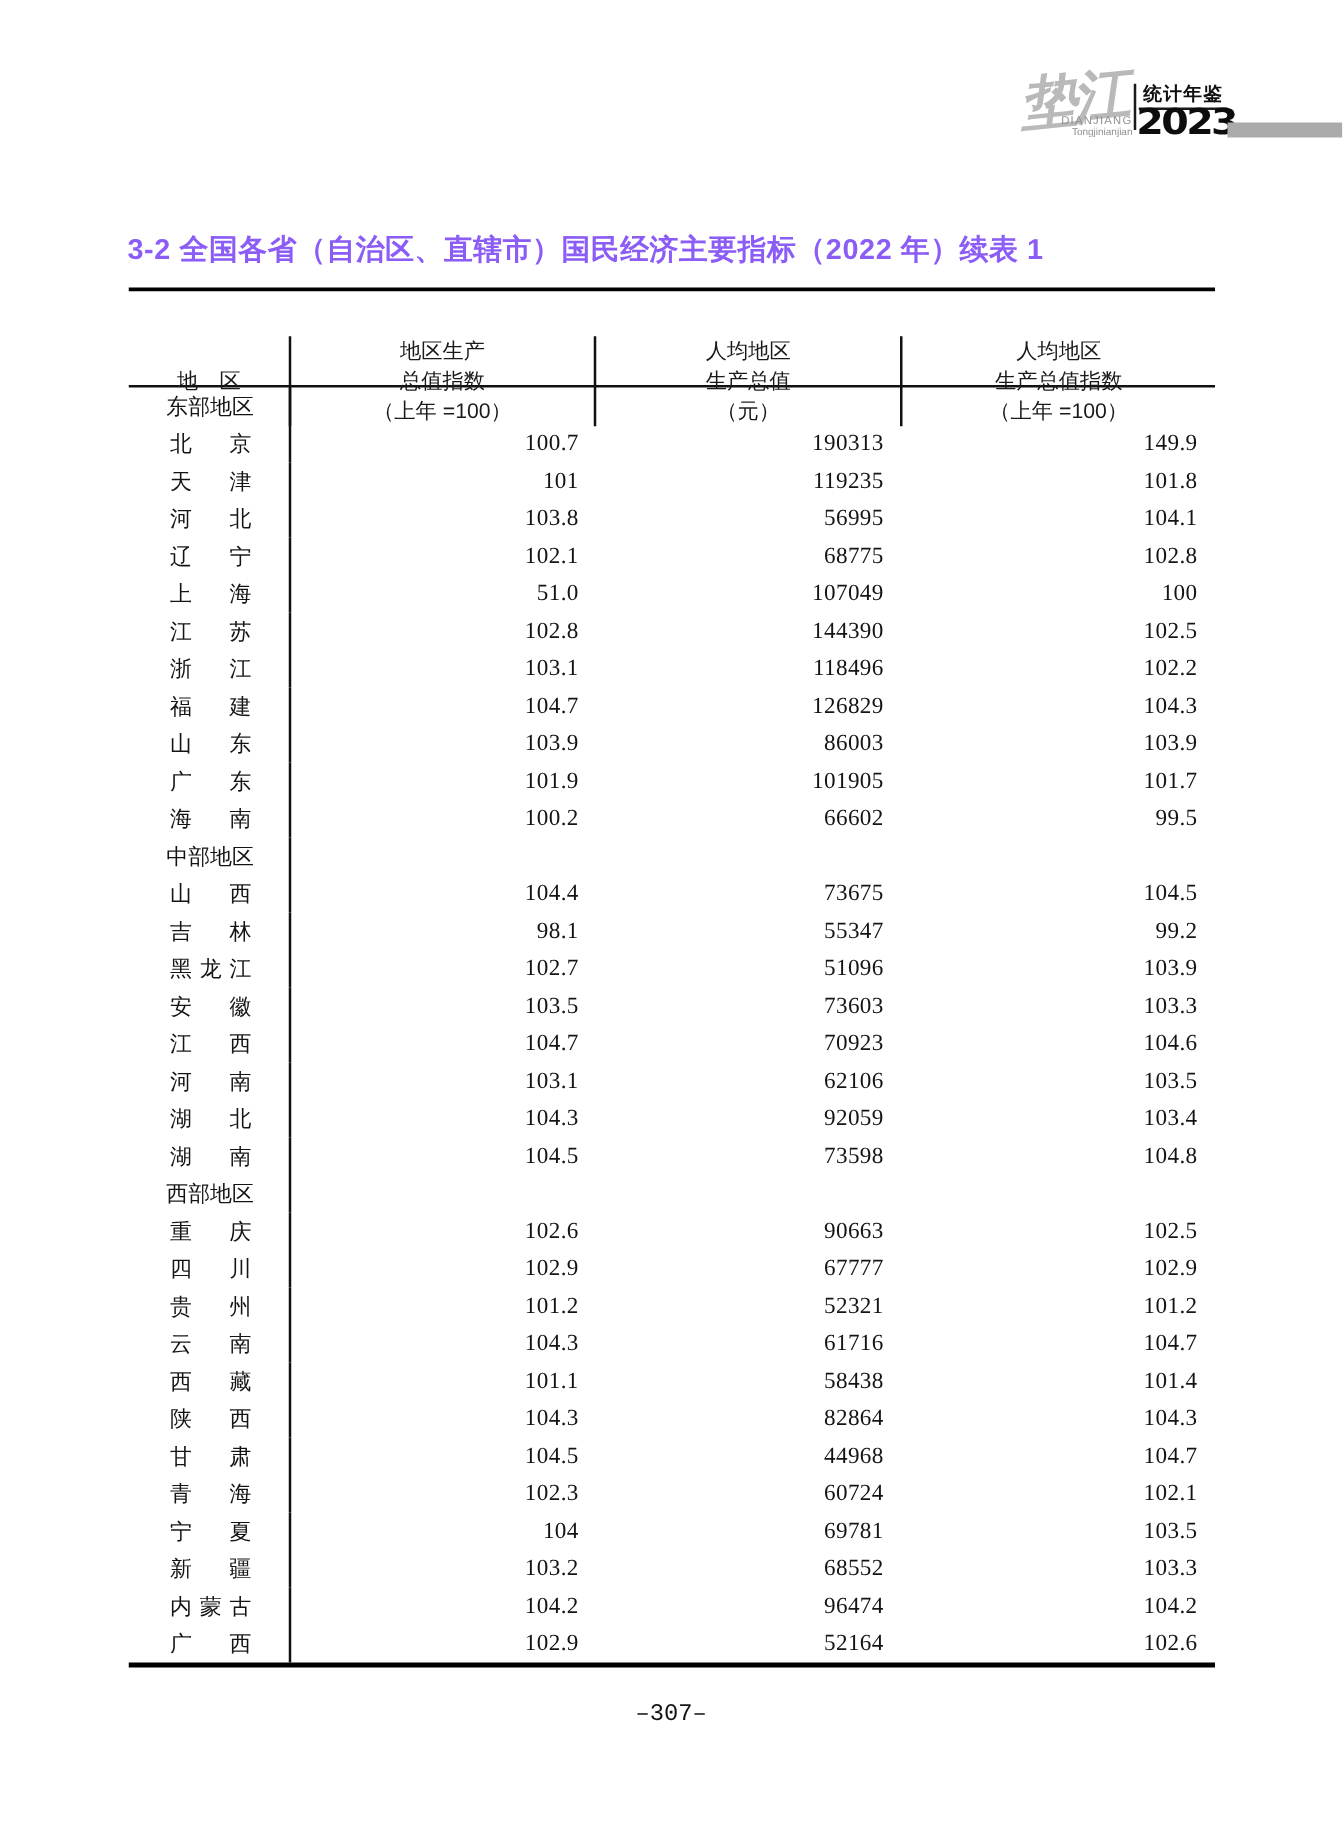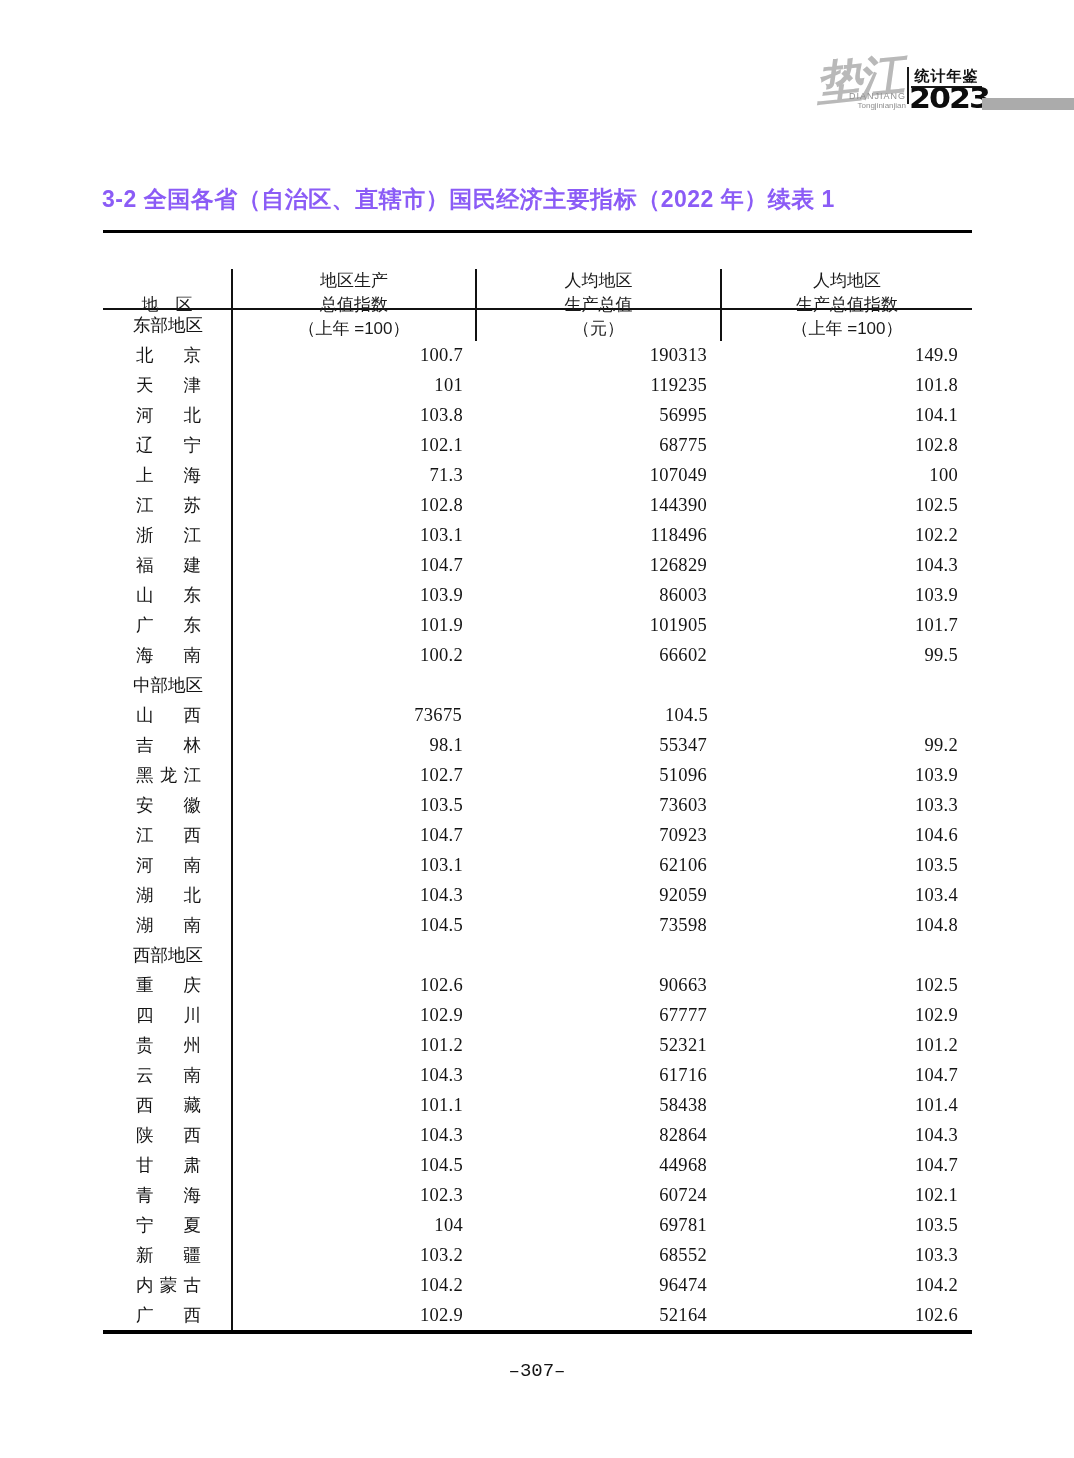--- a/index.html
+++ b/index.html
@@ -218,21 +218,21 @@
         <div class="cell-num c3">104.1</div>
       </div>
         <div class="row province">
         <div class="cell-name"><span class="name-inner">辽宁</span></div>
         <div class="cell-num c1">102.1</div>
         <div class="cell-num c2">68775</div>
         <div class="cell-num c3">102.8</div>
       </div>
         <div class="row province">
         <div class="cell-name"><span class="name-inner">上海</span></div>
-        <div class="cell-num c1">71.3</div>
+        <div class="cell-num c1">51.0</div>
         <div class="cell-num c2">107049</div>
         <div class="cell-num c3">100</div>
       </div>
         <div class="row province">
         <div class="cell-name"><span class="name-inner">江苏</span></div>
         <div class="cell-num c1">102.8</div>
         <div class="cell-num c2">144390</div>
         <div class="cell-num c3">102.5</div>
       </div>
         <div class="row province">
@@ -266,20 +266,21 @@
         <div class="cell-num c3">99.5</div>
       </div>
         <div class="row region">
         <div class="cell-name"><span class="name-inner">中部地区</span></div>
         <div class="cell-num c1"></div>
         <div class="cell-num c2"></div>
         <div class="cell-num c3"></div>
       </div>
         <div class="row province">
         <div class="cell-name"><span class="name-inner">山西</span></div>
+        <div class="cell-num c1">104.4</div>
         <div class="cell-num c2">73675</div>
         <div class="cell-num c3">104.5</div>
       </div>
         <div class="row province">
         <div class="cell-name"><span class="name-inner">吉林</span></div>
         <div class="cell-num c1">98.1</div>
         <div class="cell-num c2">55347</div>
         <div class="cell-num c3">99.2</div>
       </div>
         <div class="row province">

